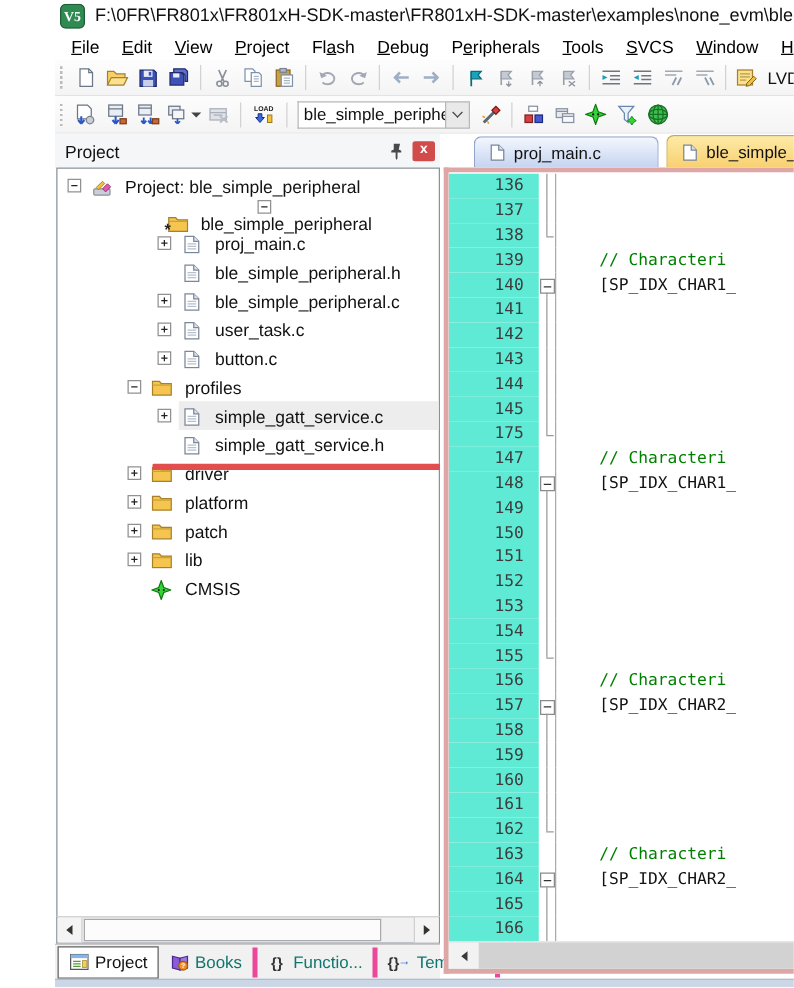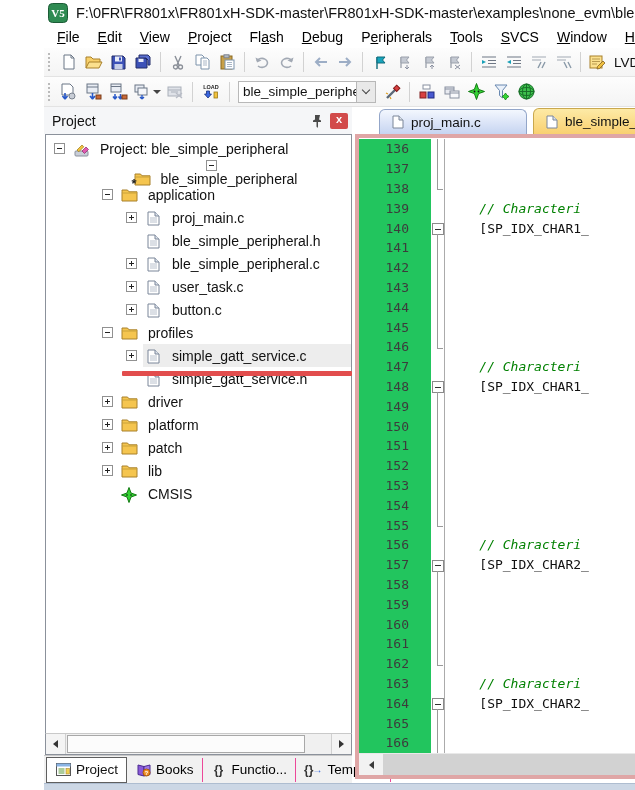--- a/index.html
+++ b/index.html
@@ -89,22 +89,22 @@
     display:flex; align-items:center; justify-content:center; }
   .ths-btn.right { border-right:none; border-left:1px solid #d0d0d0; }
   .ths-thumb { width:238px; height:18px; background:#fcfcfc; border:1px solid #a8a8a8; margin-left:1px; }
   .ths-track { flex:1; }
   .arr-l { width:0; height:0; border-top:4px solid transparent; border-bottom:4px solid transparent; border-right:5px solid #333; }
   .arr-r { width:0; height:0; border-top:4px solid transparent; border-bottom:4px solid transparent; border-left:5px solid #333; }
 
   .btabs { position:absolute; left:0; right:2px; bottom:0; height:28px; background:#f1f1f1;
     border-top:1px solid #c8c8c8; display:flex; align-items:center; padding-left:2px; }
   .btabs > div { display:flex; height:100%; align-items:center; }
-  .btab { display:flex; align-items:center; gap:5px; padding:3px 8px; font-size:13.5px; color:#000000;
-    height:24px; border-right:1px solid #ec4899; }
+  .btab { display:flex; align-items:center; gap:5px; padding:3px 8px; font-size:13.5px; color:#0f766e;
+    height:24px; border-right:4px solid #ec4899; }
   .btab[data-active="true"] { background:#fff; border:1px solid #5f5f5f; color:#111; height:26px; }
   .bicon { display:flex; align-items:center; justify-content:center; min-width:16px; height:16px; }
   .bicon svg { display:none; }
   .bicon[data-icon="project-tab-icon"] .i-proj { display:block; }
   .bicon[data-icon="books-icon"] .i-books { display:block; }
   .bicon[data-icon="functions-icon"]::before { content:"{}"; font-weight:bold; font-size:12px; color:#333; }
   .bicon[data-icon="templates-icon"]::before { content:"{}"; font-weight:bold; font-size:12px; color:#333; }
   .bicon[data-icon="templates-icon"]::after { content:"\2192"; color:#2f62d8; font-size:10px; font-weight:bold; margin-left:-1px; }
 
   
@@ -114,31 +114,31 @@
     font-size:13.5px; color:#111; padding:0 12px; border-radius:6px 6px 0 0; }
   .etab-inactive { left:24px; width:148px; background:linear-gradient(#f3f7fe,#c6d4f1);
     border:1px solid #93a6c9; border-bottom:none; }
   .etab-active { left:178px; width:230px; top:1px; height:26px;
     background:linear-gradient(#fdeaa6,#f9d070); border:1px solid #cuaa; border:1px solid #c9a84e; border-bottom:none; }
   .editor-frame { position:absolute; left:0; right:0; top:27px; bottom:4px;
     border:4px solid #dfa6a6; border-right:none; background:#fff; }
   .code-viewport { position:absolute; left:0; right:0; top:0; bottom:22px; overflow:hidden; background:#fff; }
   .codelines { position:absolute; left:0; top:1px; right:0; }
   .cl { height:19.8px; display:flex; align-items:center; font-family:"DejaVu Sans Mono", monospace; font-size:13px; }
-  .ln { width:72px; flex:none; height:100%; background:#22c55e; color:#3c3c3c;
-    text-align:right; padding-right:22px; display:flex; align-items:center; justify-content:flex-end; }
+  .ln { width:72px; flex:none; height:100%; background:#5eead4; color:#3c3c3c;
+    text-align:right; padding-right:12px; display:flex; align-items:center; justify-content:flex-end; }
   .fm { width:14px; flex:none; height:100%; position:relative; border-right:1px solid #ababab; }
   .fm[data-fold="line"]::before { content:""; position:absolute; left:6px; top:0; bottom:0; width:1px; background:#9a9a9a; }
   .fm[data-fold="tick"]::before { content:""; position:absolute; left:6px; top:0; height:55%; width:1px; background:#9a9a9a; }
   .fm[data-fold="tick"]::after { content:""; position:absolute; left:6px; top:55%; width:6px; height:1px; background:#9a9a9a; }
   .fm[data-fold="box"]::before { content:""; position:absolute; left:1px; top:calc(50% - 5px); width:10px; height:10px;
     border:1px solid #8a8a8a; background:#fff linear-gradient(#333,#333) center / 6px 1px no-repeat; }
   .fm[data-fold="box"]::after { content:""; position:absolute; left:6px; top:calc(50% + 6px); bottom:0; width:1px; background:#9a9a9a; }
   .ct { white-space:pre; padding-left:3px; color:#111; }
-  .ct[data-kind="comment"] { color:#008000;font-style:italic; }
+  .ct[data-kind="comment"] { color:#008000; }
 
   .editor-hscroll { position:absolute; left:0; right:0; bottom:0; height:22px; background:#d2d2d2;
     border-top:1px solid #e9e9e9; display:flex; }
   .ehs-btn { width:24px; height:100%; background:#f2f2f2; display:flex; align-items:center; justify-content:center; flex:none; }
   .ehs-btn .arr-l { border-right-color:#3a3a3a; }
 
   
   .statusbar { position:absolute; left:0; right:0; bottom:0; height:7px;
     background:#ccd7e5; border-top:1px solid #aebdd0; }
 </style>
@@ -462,33 +462,20 @@
                   <svg class="i-folder" width="17" height="14">
                     <path d="M1 3.5V2h5.5l1.5 1.8H16V13H1z" fill="#f5c54f" stroke="#a8802a"></path>
                     <path d="M1 5h15" stroke="#c9a23a"></path>
                   </svg>
 
                 </span>
                 <span class="tlabel">ble_simple_peripheral</span>
               </span>
             </div>
 
-            <div class="trow" data-level="2">
-              <span class="exp" data-exp="minus"></span>
-              <span class="selwrap" data-sel="false">
-                <span class="ticon" data-icon="folder">
-                  <svg class="i-folder" width="17" height="14">
-                    <path d="M1 3.5V2h5.5l1.5 1.8H16V13H1z" fill="#f5c54f" stroke="#a8802a"></path>
-                    <path d="M1 5h15" stroke="#c9a23a"></path>
-                  </svg>
-
-                </span>
-                <span class="tlabel">application</span>
-              </span>
-            </div>
 
             <div class="trow" data-level="3">
               <span class="exp" data-exp="plus"></span>
               <span class="selwrap" data-sel="false">
                 <span class="ticon" data-icon="file">
 
                   <svg class="i-file" width="13" height="15">
                     <path d="M1 1h7l4 4v9H1z" fill="#fff" stroke="#7a8699"></path>
                     <path d="M8 1v4h4" fill="#dde3ec" stroke="#7a8699"></path>
                     <path d="M3 7h7M3 9h7M3 11h7" stroke="#b8c0cc"></path>
@@ -819,21 +806,21 @@
                 <span class="ct" data-kind=""></span>
               </div>
 
               <div class="cl">
                 <span class="ln">145</span>
                 <span class="fm" data-fold="line"></span>
                 <span class="ct" data-kind=""></span>
               </div>
 
               <div class="cl">
-                <span class="ln">146</span>
+                <span class="ln">175</span>
                 <span class="fm" data-fold="tick"></span>
                 <span class="ct" data-kind=""></span>
               </div>
 
               <div class="cl">
                 <span class="ln">147</span>
                 <span class="fm" data-fold="none"></span>
                 <span class="ct" data-kind="comment">    // Characteri</span>
               </div>
 

